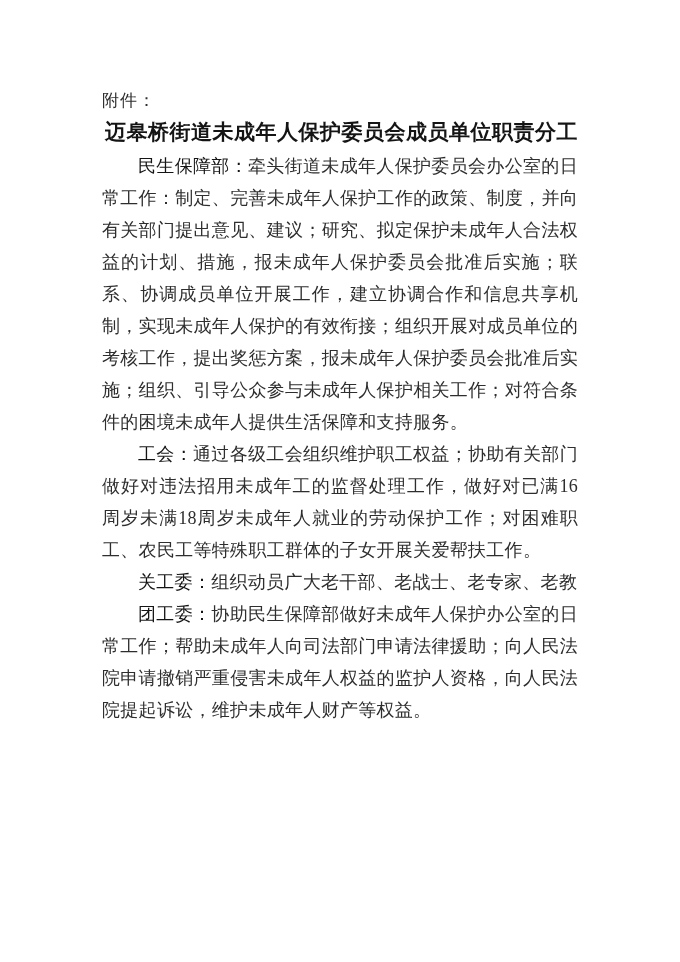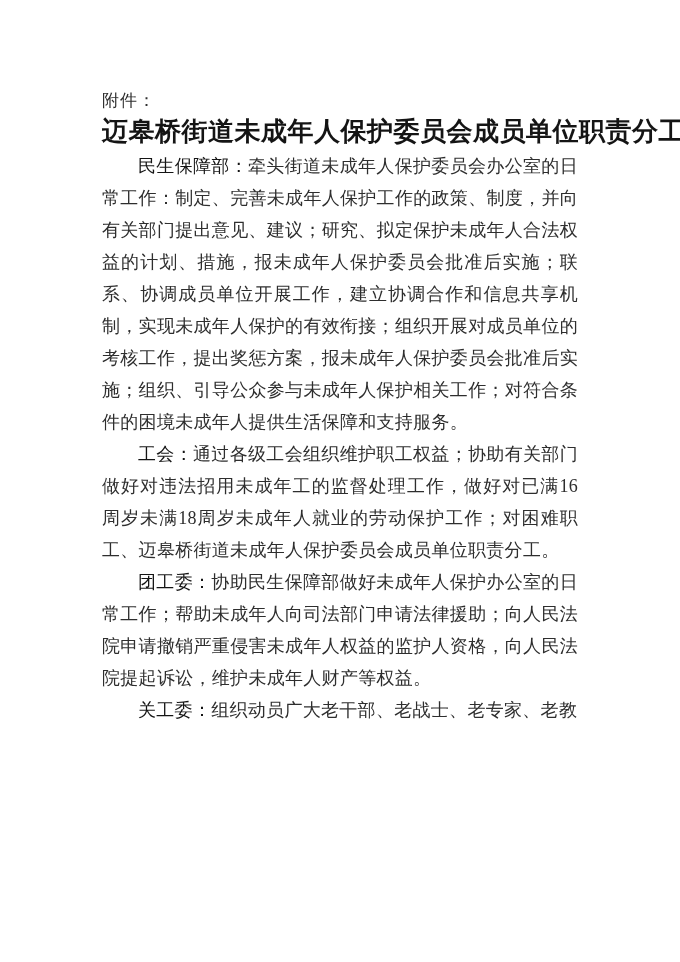--- a/index.html
+++ b/index.html
@@ -18,24 +18,24 @@
     font-family: "Liberation Serif", "DejaVu Serif", serif;
   }
   .attachment {
     font-size: 17px;
     line-height: 26px;
     letter-spacing: 1px;
     color: #2e2e2e;
   }
   .doc-title {
     margin: 0;
-    font-size: 26px;
+    font-size: 21px;
     line-height: 36px;
     font-weight: 700;
-    text-align: left;
+    text-align: right;
     white-space: nowrap;
     letter-spacing: 0.5px;
     color: #141414;
   }
   .doc-body p {
     margin: 0;
     font-size: 18px;
     line-height: 32px;
     letter-spacing: 0.3px;
     text-align: justify;
@@ -53,20 +53,20 @@
 <body>
 
 <div class="page">
   <div class="attachment">附件：</div>
 
   <h1 class="doc-title">迈皋桥街道未成年人保护委员会成员单位职责分工</h1>
 
   <div class="doc-body">
     <p><span class="org">民生保障部：</span><span>牵头街道未成年人保护委员会办公室的日常工作：制定、完善未成年人保护工作的政策、制度，并向有关部门提出意见、建议；研究、拟定保护未成年人合法权益的计划、措施，报未成年人保护委员会批准后实施；联系、协调成员单位开展工作，建立协调合作和信息共享机制，实现未成年人保护的有效衔接；组织开展对成员单位的考核工作，提出奖惩方案，报未成年人保护委员会批准后实施；组织、引导公众参与未成年人保护相关工作；对符合条件的困境未成年人提供生活保障和支持服务。</span></p>
 
-    <p><span class="org">工会：</span><span>通过各级工会组织维护职工权益；协助有关部门做好对违法招用未成年工的监督处理工作，做好对已满16周岁未满18周岁未成年人就业的劳动保护工作；对困难职工、迈皋桥街道未成年人保护委员会成员单位职责分工。</span></p>
+    <p><span class="org">工会：</span><span>通过各级工会组织维护职工权益；协助有关部门做好对违法招用未成年工的监督处理工作，做好对已满16周岁未满18周岁未成年人就业的劳动保护工作；对困难职工、农民工等特殊职工群体的子女开展关爱帮扶工作。</span></p>
 
 
+    <p><span class="org">关工委：</span><span>组织动员广大老干部、老战士、老专家、老教</span></p>
+
     <p><span class="org">团工委：</span><span>协助民生保障部做好未成年人保护办公室的日常工作；帮助未成年人向司法部门申请法律援助；向人民法院申请撤销严重侵害未成年人权益的监护人资格，向人民法院提起诉讼，维护未成年人财产等权益。</span></p>
-
-    <p><span class="org">关工委：</span><span>组织动员广大老干部、老战士、老专家、老教</span></p>
   </div>
 </div>
 
 </body></html>

